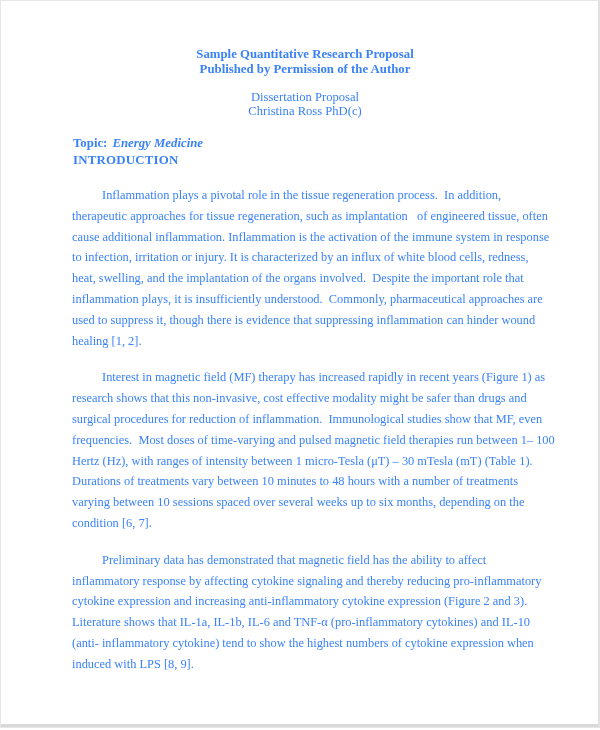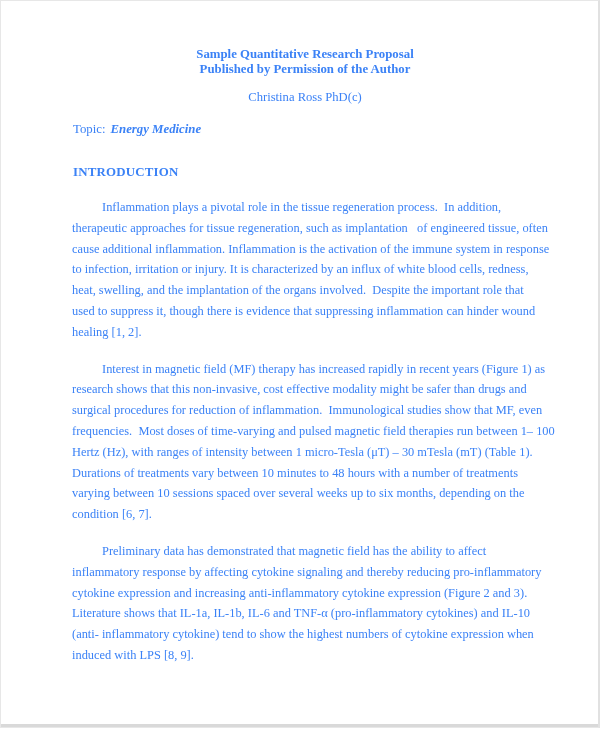--- a/index.html
+++ b/index.html
@@ -36,24 +36,24 @@
     font-size: 12.6px;
     line-height: 14px;
     margin-top: 13px;
   }
   .topic-line {
     margin-top: 17px;
     padding-left: 17px;
     font-size: 12.8px;
     line-height: 17px;
   }
-  .topic-label { font-weight: normal; }
+  .topic-label { font-weight: bold; }
   .topic-value { font-weight: bold; font-style: italic; margin-left: 5px; }
   .section-heading {
-    margin-top: 26px;
+    margin-top: 0;
     padding-left: 17px;
     font-weight: bold;
     font-size: 12.9px;
     line-height: 17px;
     letter-spacing: 0.2px;
   }
   .body-text {
     margin-top: 12px;
     font-size: 12.4px;
     line-height: 20.8px;
@@ -67,36 +67,38 @@
 
 <div class="page">
   <div class="content">
 
     <div class="doc-title">
       <div>Sample Quantitative Research Proposal</div>
       <div>Published by Permission of the Author</div>
     </div>
 
     <div class="doc-subtitle">
+      <div>Dissertation Proposal</div>
       <div>Christina Ross PhD(c)</div>
     </div>
 
     <div class="topic-line">
       <span class="topic-label">Topic:</span><span class="topic-value">Energy Medicine</span>
     </div>
 
     <div class="section-heading">INTRODUCTION</div>
 
     <div class="body-text">
       <div class="paragraph">
           <div class="line first">Inflammation plays a pivotal role in the tissue regeneration process.  In addition,</div>
           <div class="line">therapeutic approaches for tissue regeneration, such as implantation   of engineered tissue, often</div>
           <div class="line">cause additional inflammation. Inflammation is the activation of the immune system in response</div>
           <div class="line">to infection, irritation or injury. It is characterized by an influx of white blood cells, redness,</div>
           <div class="line">heat, swelling, and the implantation of the organs involved.  Despite the important role that</div>
+          <div class="line">inflammation plays, it is insufficiently understood.  Commonly, pharmaceutical approaches are</div>
           <div class="line">used to suppress it, though there is evidence that suppressing inflammation can hinder wound</div>
           <div class="line">healing [1, 2].</div>
         </div>
       <div class="paragraph">
           <div class="line first">Interest in magnetic field (MF) therapy has increased rapidly in recent years (Figure 1) as</div>
           <div class="line">research shows that this non-invasive, cost effective modality might be safer than drugs and</div>
           <div class="line">surgical procedures for reduction of inflammation.  Immunological studies show that MF, even</div>
           <div class="line">frequencies.  Most doses of time-varying and pulsed magnetic field therapies run between 1– 100</div>
           <div class="line">Hertz (Hz), with ranges of intensity between 1 micro-Tesla (μT) – 30 mTesla (mT) (Table 1).</div>
           <div class="line">Durations of treatments vary between 10 minutes to 48 hours with a number of treatments</div>

